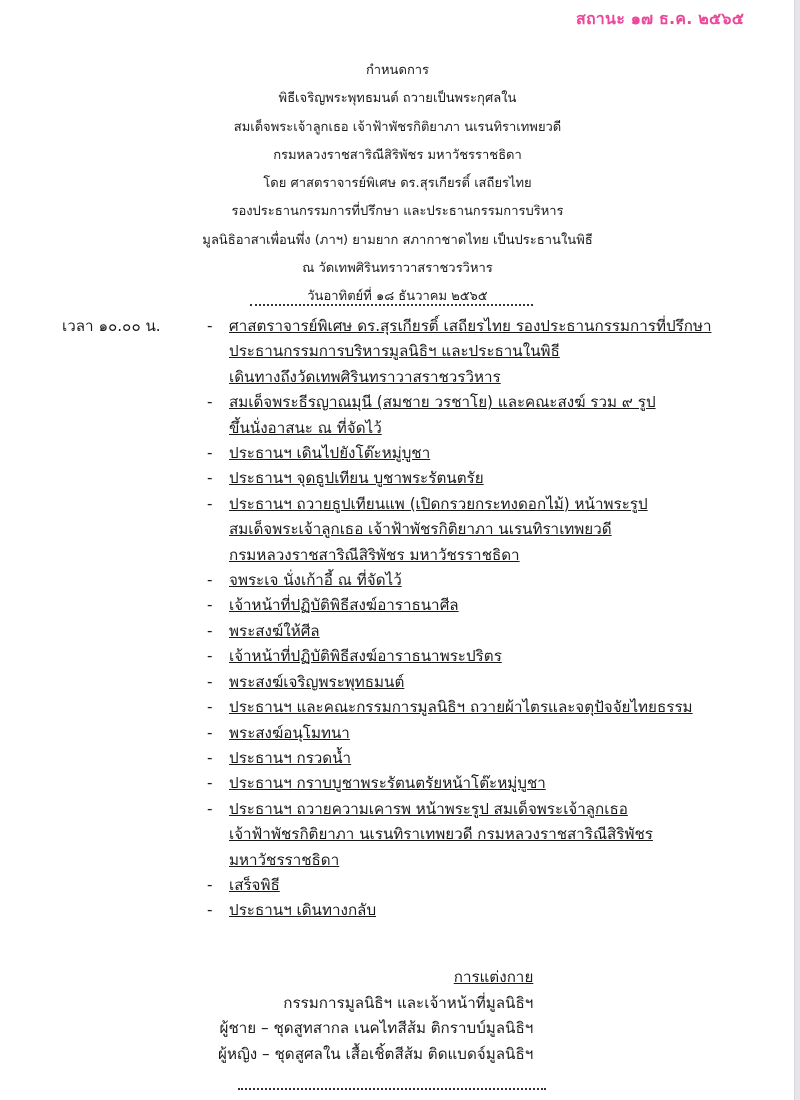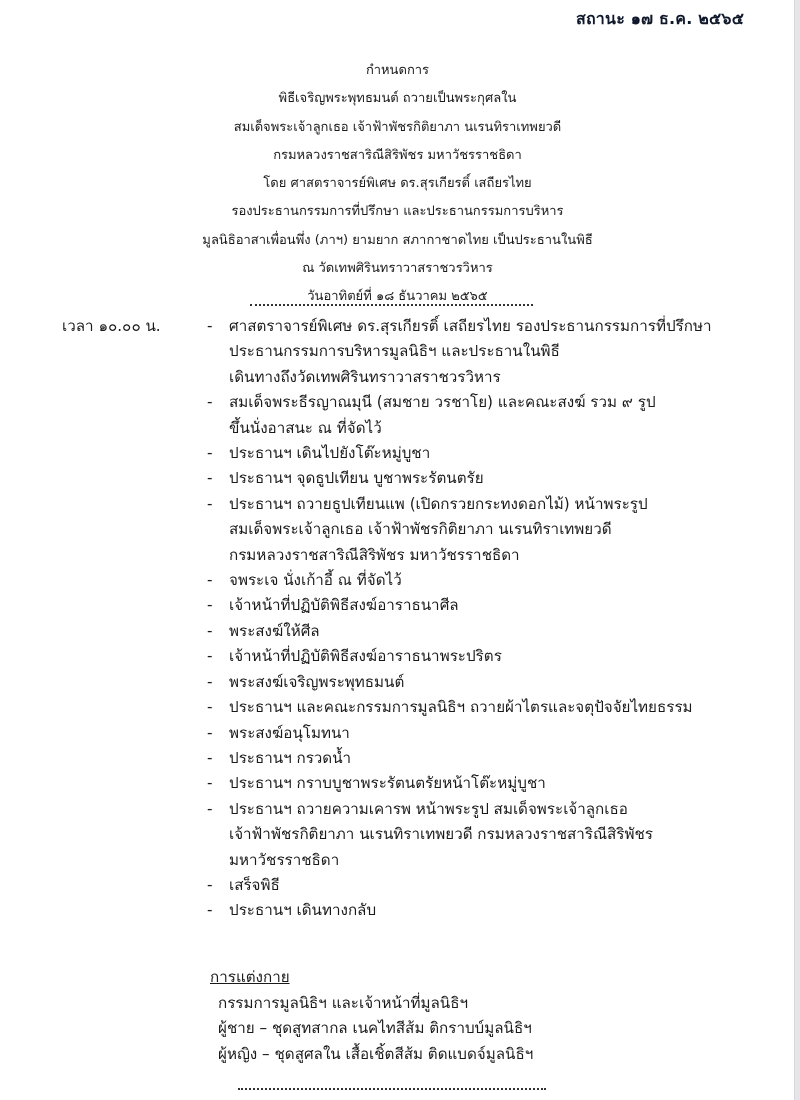--- a/index.html
+++ b/index.html
@@ -29,21 +29,21 @@
     height: 1100px;
     background: #e6e6ea;
     border-left: 1px solid #d8d8dc;
   }
   .status {
     position: absolute;
     top: 6px;
     left: 560px;
     width: 200px;
     text-align: center;
-    color: #0f172a;
+    color: #ec4899;
     font-size: 16px;
     font-weight: bold;
     letter-spacing: 0.2px;
   }
   .header {
     position: absolute;
     top: 56px;
     left: 0;
     width: 795px;
     text-align: center;
@@ -96,27 +96,29 @@
     padding-left: 22px;
   }
   .item .dash {
     position: absolute;
     left: 0;
     top: 0;
   }
   .item .ln {
     display: block;
     white-space: nowrap;
+    text-decoration: underline;
   }
   .dress {
     position: absolute;
     top: 965px;
     left: 210px;
     font-size: 15.2px;
     line-height: 25.5px;
+    text-align: right;
   }
   .dress .title {
     text-decoration: underline;
     display: block;
     white-space: nowrap;
   }
   .dress .ln {
     display: block;
     white-space: nowrap;
     margin-left: 8px;

